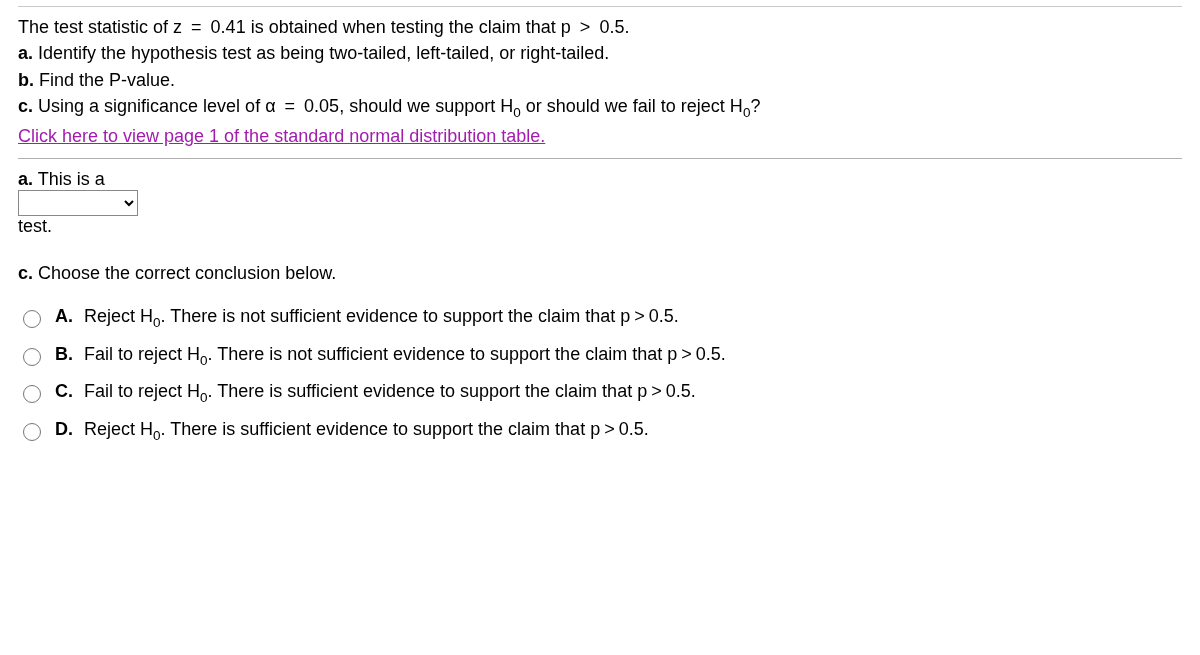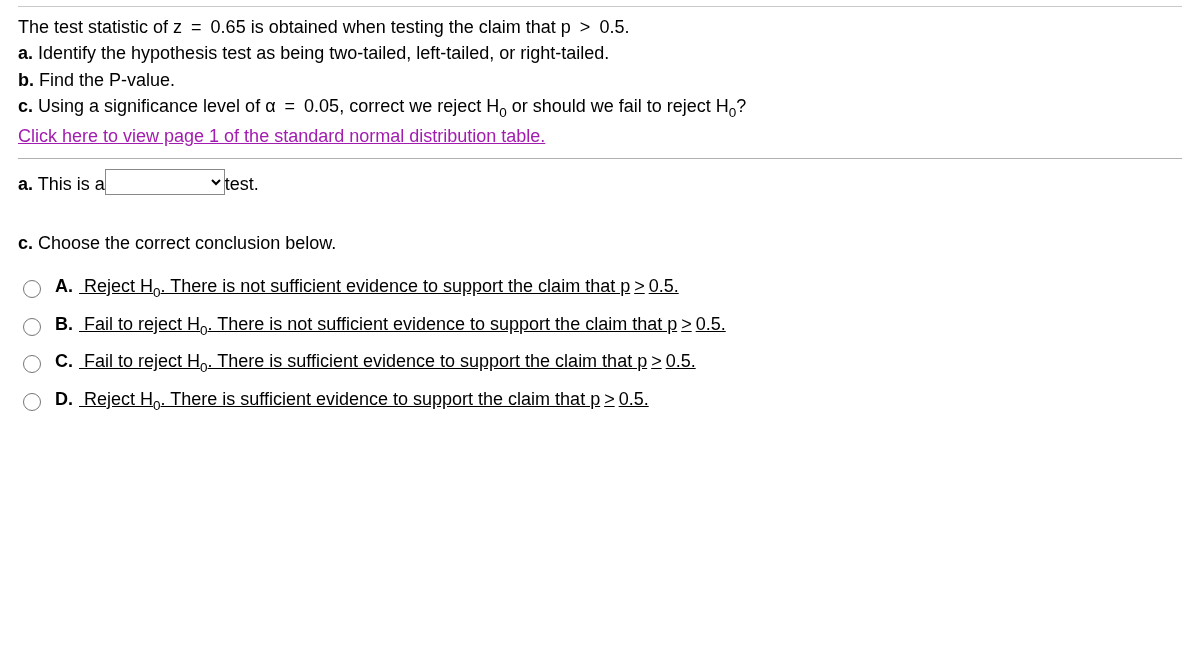--- a/index.html
+++ b/index.html
@@ -31,25 +31,26 @@
     line-height: 1.35;
   }
   a.link {
     color: #a21caf;
     text-decoration: underline;
   }
   .sub { vertical-align: sub; font-size: 0.75em; }
   .row-a, .row-b, .row-c {
     margin: 10px 0;
     display: flex;
-    align-items: flex-end;
+    align-items: flex-start;
     flex-wrap: wrap;
+    flex-direction: column;
   }
   .row-b { margin-top: 24px; }
-  .row-c { margin-top: 38px; margin-bottom: 22px; }
+  .row-c { margin-top: 26px; margin-bottom: 22px; }
   select.dd {
     height: 26px;
     width: 120px;
     border: 1px solid #888;
     background: #fff;
     font-size: 14px;
   }
   input.text-in {
     height: 24px;
     width: 320px;
@@ -57,21 +58,20 @@
     background: #fff;
     font-size: 16px;
     padding: 0 4px;
   }
   .hint {
     color: #000;
     margin-left: 4px;
   }
   .options {
     margin-top: 19px;
-    text-decoration: underline;
   }
   .option-row {
     display: flex;
     align-items: center;
     margin: 14px 0;
   }
   .option-row input[type=radio] {
     width: 18px;
     height: 18px;
     margin-right: 14px;
@@ -88,34 +88,34 @@
 </head>
 <body>
 
 <div class="container">
   <hr class="top-rule">
 
   <div class="problem-text">
     <p>
       <span>The test statistic of z</span>
       <span class="post-space"></span><span>=</span><span class="post-space"></span>
-      <span>0.65 is obtained when testing the claim that p</span>
+      <span>0.41 is obtained when testing the claim that p</span>
       <span class="post-space"></span><span>&gt;</span><span class="post-space"></span>
       <span>0.5.</span>
     </p>
     <p>
       <b>a.</b><span> Identify the hypothesis test as being two-tailed, left-tailed, or right-tailed.</span>
     </p>
     <p>
       <b>b.</b><span> Find the P-value.</span>
     </p>
     <p>
       <b>c.</b><span> Using a significance level of α</span>
       <span class="post-space"></span><span>=</span><span class="post-space"></span>
-      <span>0.05, correct we reject H</span><span class="sub">0</span>
+      <span>0.05, should we support H</span><span class="sub">0</span>
       <span> or should we fail to reject H</span><span class="sub">0</span><span>?</span>
     </p>
     <p>
       <a href="#" class="link">Click here to view page 1 of the standard normal distribution table.</a>
     </p>
   </div>
 
   <hr class="sep-rule">
 
   <div class="row-a">

